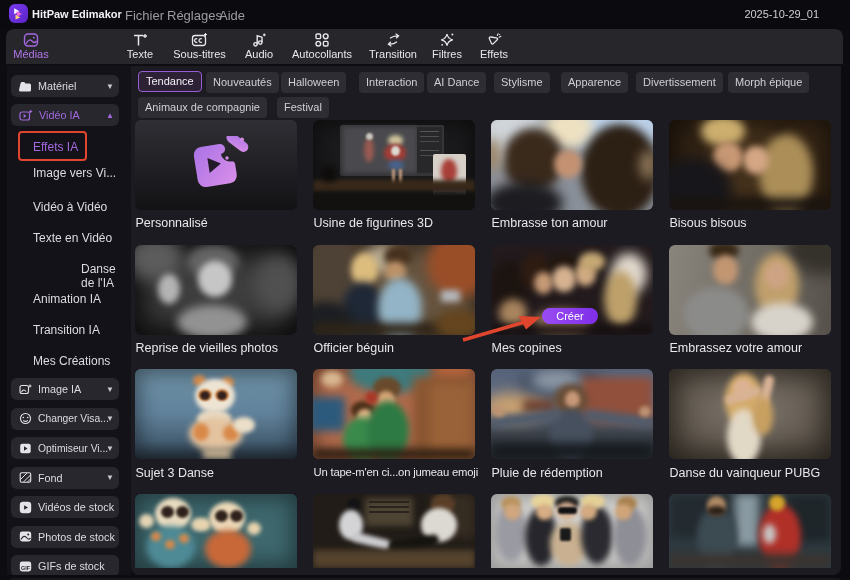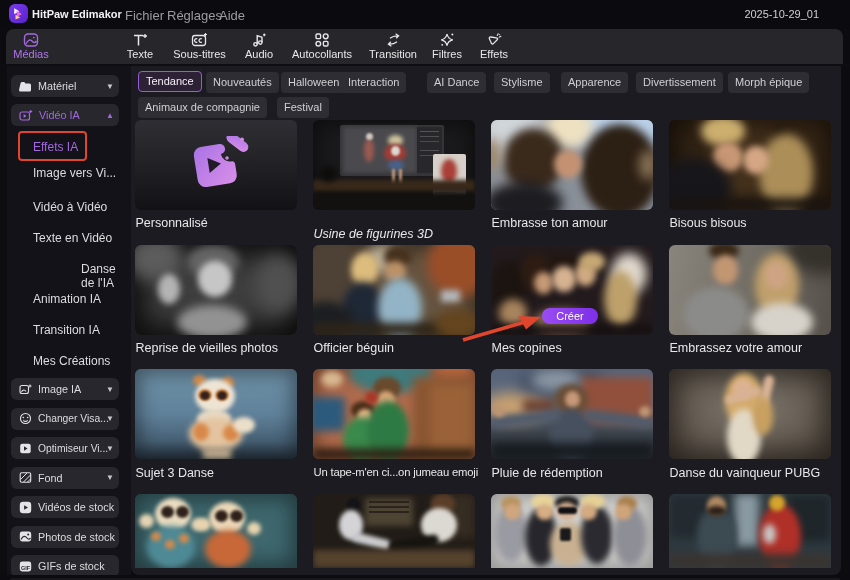--- a/index.html
+++ b/index.html
@@ -194,21 +194,21 @@
       <text x="6.5" y="9.5" font-size="5.5" font-family="Liberation Sans" font-weight="bold" fill="#27272d" text-anchor="middle">GIF</text>
         </svg>
       GIFs de stock</div>
 </div>
   <div id="redbox"></div>
   <div id="effetsia">Effets IA</div>
   <div id="content">
     <div class="chip sel" style="left:7px;top:7px;">Tendance</div>
     <div class="chip" style="left:75px;top:7.5px;">Nouveautés</div>
     <div class="chip" style="left:150px;top:7.5px;">Halloween</div>
-    <div class="chip" style="left:210px;top:7.5px;">Interaction</div>
+    <div class="chip" style="left:228px;top:7.5px;">Interaction</div>
     <div class="chip" style="left:296px;top:7.5px;">AI Dance</div>
     <div class="chip" style="left:363px;top:7.5px;">Stylisme</div>
     <div class="chip" style="left:430px;top:7.5px;">Apparence</div>
     <div class="chip" style="left:505px;top:7.5px;">Divertissement</div>
     <div class="chip" style="left:597px;top:7.5px;">Morph épique</div>
     <div class="chip" style="left:7px;top:33px;">Animaux de compagnie</div>
     <div class="chip" style="left:146px;top:33px;">Festival</div>
     <div class="card" style="left:3.5px;top:55.5px;height:90px;background:linear-gradient(180deg,#2e2e34 0%,#202024 55%,#121215 100%);">
         <svg class="abs" style="left:52px;top:16px;" width="62" height="58" viewBox="0 0 62 58">
 <defs>
@@ -429,21 +429,21 @@
         <div class="r" style="left:66px;top:0px;width:24px;height:52px;background:#8a9aa2;filter:blur(5px);"></div>
         <div class="b" style="left:28px;top:12px;width:40px;height:62px;background:#3c4a52;filter:blur(3px);"></div>
         <div class="b" style="left:38px;top:2px;width:19px;height:19px;background:#b08a64;filter:blur(2px);"></div>
         <div class="b" style="left:38px;top:12px;width:19px;height:10px;background:#2c2018;filter:blur(2px);"></div>
         <div class="b" style="left:90px;top:10px;width:42px;height:64px;background:#b03028;filter:blur(3px);"></div>
         <div class="b" style="left:100px;top:1px;width:16px;height:16px;background:#d4a42c;filter:blur(2px);"></div>
         <div class="b" style="left:94px;top:30px;width:13px;height:20px;background:#c8c8c8;filter:blur(3px);"></div>
         <div class="r" style="left:0px;top:60px;width:162px;height:14px;background:#3a3430;filter:blur(4px);"></div>
       </div>
     <div class="ctitle" style="left:4.5px;top:152px;">Personnalisé</div>
-    <div class="ctitle" style="left:182.5px;top:163px;font-style:italic;">Usine de figurines 3D</div>
+    <div class="ctitle" style="left:182.5px;top:152px;">Usine de figurines 3D</div>
     <div class="ctitle" style="left:360.5px;top:152px;">Embrasse ton amour</div>
     <div class="ctitle" style="left:538.5px;top:152px;">Bisous bisous</div>
     <div class="ctitle" style="left:4.5px;top:277px;">Reprise de vieilles photos</div>
     <div class="ctitle" style="left:182.5px;top:277px;">Officier béguin</div>
     <div class="ctitle" style="left:360.5px;top:277px;">Mes copines</div>
     <div class="ctitle" style="left:538.5px;top:277px;">Embrassez votre amour</div>
     <div class="ctitle" style="left:4.5px;top:401.5px;">Sujet 3 Danse</div>
     <div class="ctitle" style="left:182.5px;top:402px;font-size:11.3px;letter-spacing:-0.2px;">Un tape-m'en ci...on jumeau emoji</div>
     <div class="ctitle" style="left:360.5px;top:401.5px;">Pluie de rédemption</div>
     <div class="ctitle" style="left:538.5px;top:401.5px;">Danse du vainqueur PUBG</div>

